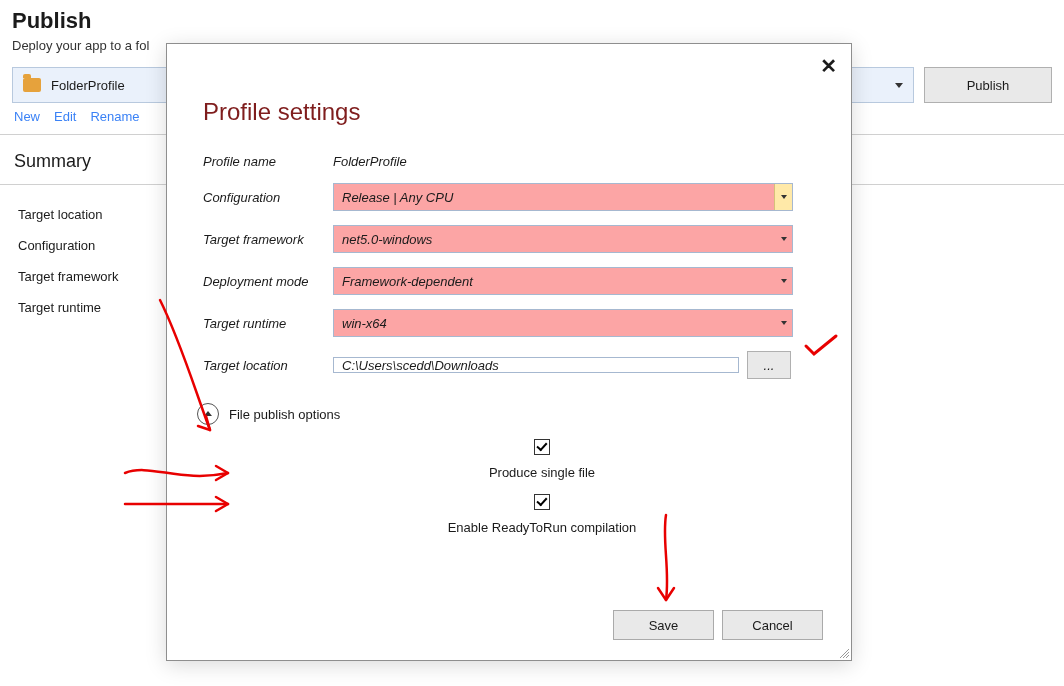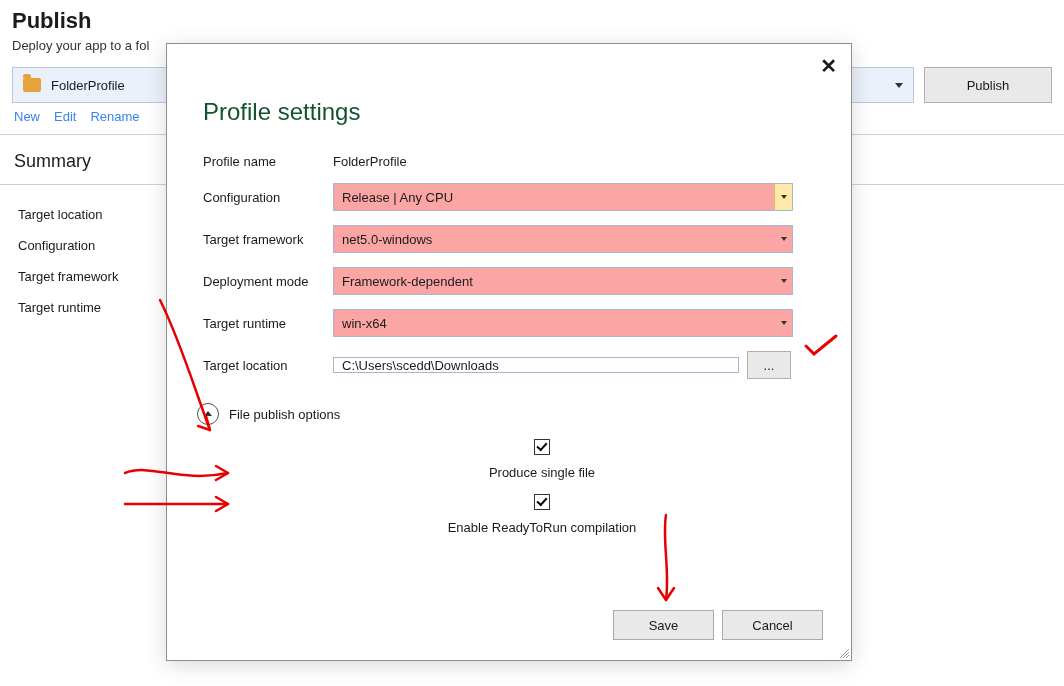--- a/index.html
+++ b/index.html
@@ -89,25 +89,26 @@
       border: 1px solid #8e8e8e;
       box-shadow: 0 4px 20px rgba(0,0,0,0.15);
       z-index: 100;
     }
     .dialog-close {
       position: absolute; top: 12px; right: 14px;
       font-size: 20px; font-weight: 700;
       cursor: pointer; line-height: 1;
     }
     .dialog-body { padding: 54px 36px 20px 36px; }
-    .dialog-title { font-size: 24px; font-weight: 400; margin-bottom: 28px; color: #14532d; }
+    .dialog-title { font-size: 24px; font-weight: 400; margin-bottom: 28px; color: #7f1d1d; }
 
     .form-row {
       display: flex; align-items: center;
       margin-bottom: 14px;
+      font-style: italic;
     }
     .form-label { width: 130px; flex-shrink: 0; }
     .form-value { flex: 1; }
 
     .combo {
       display: flex; align-items: center; justify-content: space-between;
       border: 1px solid #a6b8d0;
       background: #fca5a5;
       height: 28px; width: 460px;
       position: relative;

